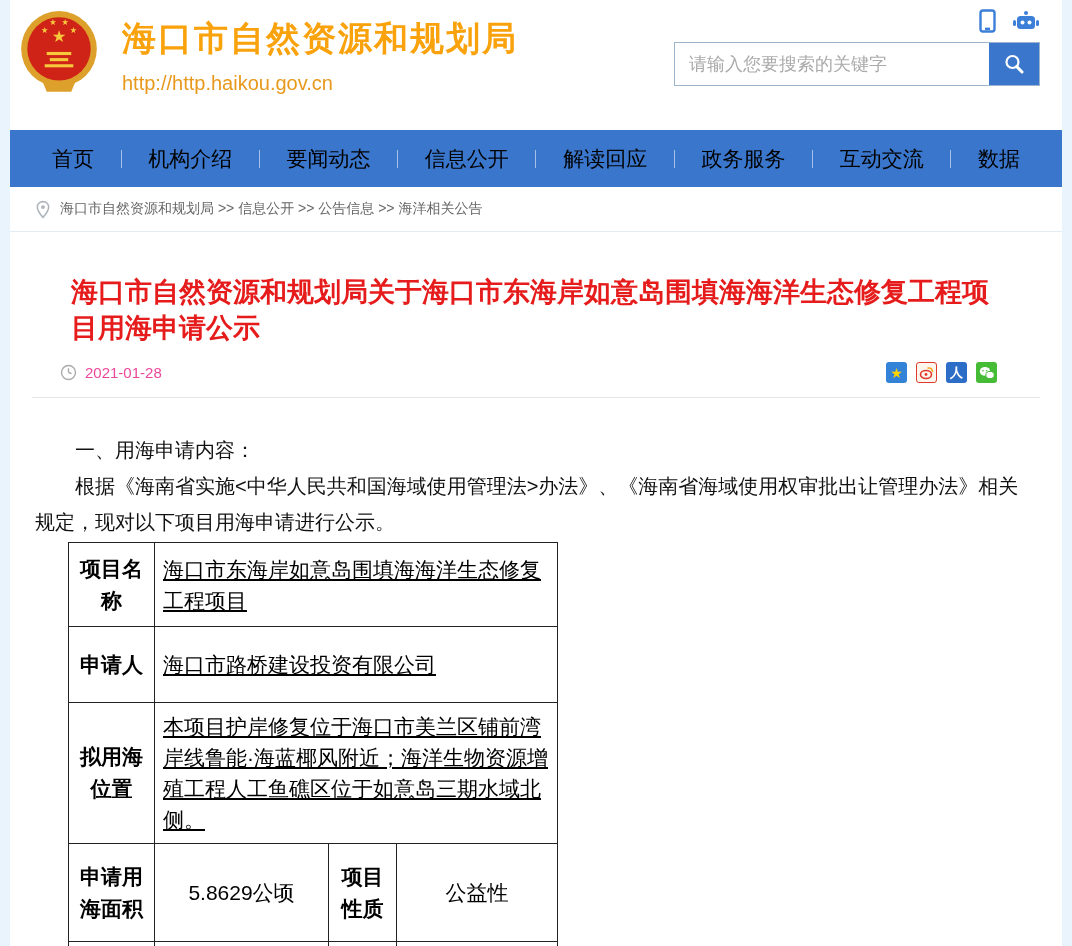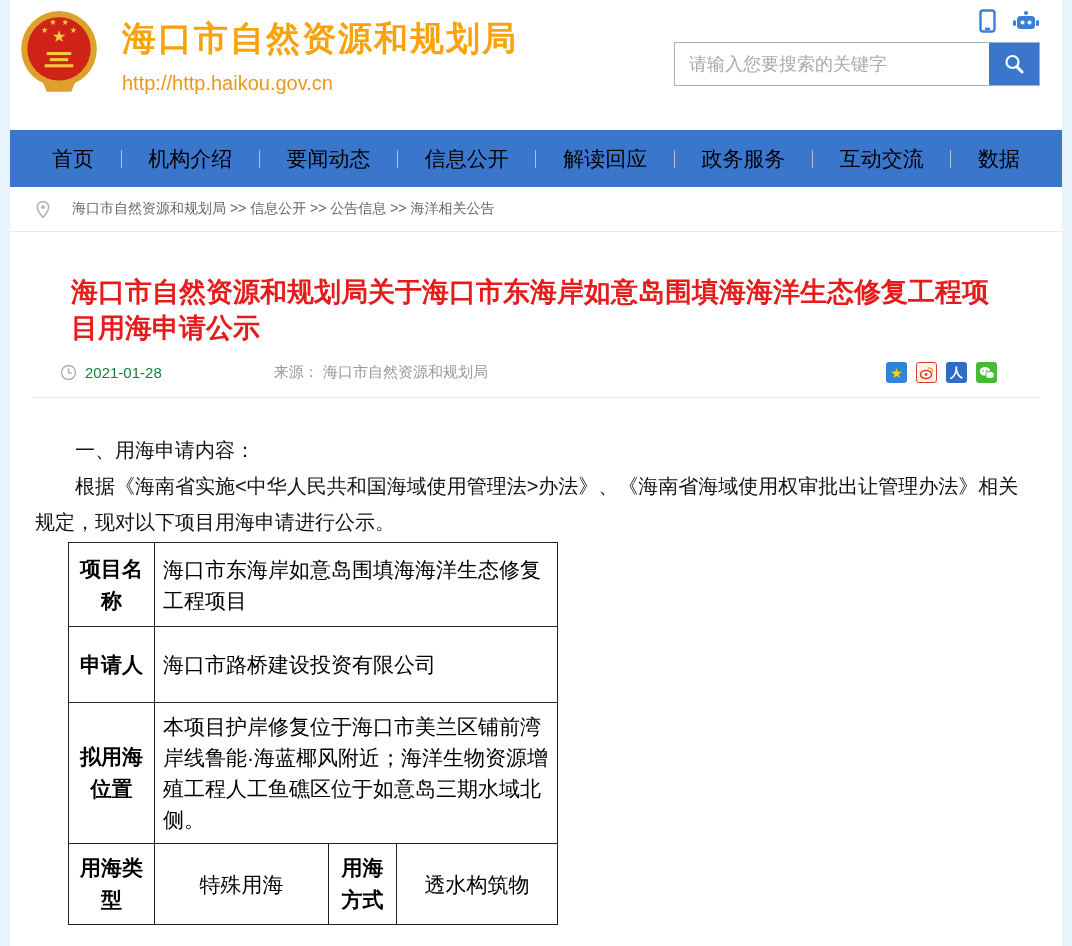--- a/index.html
+++ b/index.html
@@ -21,47 +21,47 @@
   .search-input::placeholder { color:#aaa; }
   .search-btn { width:50px; background:#3a77cc; border:none; cursor:pointer; display:flex; align-items:center; justify-content:center; }
 
   
   .nav { height:57px; background:#3a77cc; display:flex; align-items:center; justify-content:space-between; padding:0 42px; }
   .nav-item { color:#000000; font-size:21px; cursor:pointer; white-space:nowrap; }
   .nav-sep { width:1px; height:18px; background:rgba(255,255,255,.55); }
 
   
   .breadcrumb { height:44px; display:flex; align-items:center; padding-left:26px; gap:10px; background:#fff; }
-  .breadcrumb-text { font-size:14px; color:#666; cursor:pointer;margin-left:12px; }
+  .breadcrumb-text { font-size:14px; color:#666; cursor:pointer; }
 
   
   .article { border-top:1px solid #e2ecf4; }
   .article-title { max-width:930px; margin:0 auto; padding-top:42px; font-size:27px; line-height:36px;
     font-weight:bold; color:#e61b1b; text-align:left; }
   .meta { display:flex; align-items:center; margin-top:16px; padding:0 65px 14px 50px; }
-  .meta-date { display:flex; align-items:center; gap:8px; color:#15803d; font-size:15px; }
+  .meta-date { display:flex; align-items:center; gap:8px; color:#ec4899; font-size:15px; }
   .meta-source { margin-left:112px; color:#999; font-size:15px; }
   .share { margin-left:auto; display:flex; gap:9px; }
   .share-ic { width:21px; height:21px; border-radius:3px; cursor:pointer; display:flex; align-items:center; justify-content:center; }
   .ic-qzone { background:#3282d8; color:#ffd200; font-size:14px; line-height:1; }
   .ic-weibo { background:#fdf6ec; border:1px solid #e03a2c; }
   .ic-renren { background:#2c6dc7; color:#fff; font-size:13px; font-weight:bold; }
   .ic-wechat { background:#46bb36; }
   .divider { border-bottom:1px solid #e6e6e6; margin:0 22px; }
 
   
   .content { padding:34px 25px 0 25px; font-size:20px; color:#111; }
   .content p { line-height:36px; text-indent:2em; }
 
   
   table.apply { border-collapse:collapse; margin:2px 0 0 33px; table-layout:fixed; }
   table.apply th, table.apply td { border:1px solid #222; font-size:21px; color:#000; padding:8px 8px; vertical-align:middle; }
   table.apply th { font-weight:bold; text-align:center; line-height:32px; }
   table.apply td { line-height:31px; }
-  td.v-left { text-align:left; padding-left:12px; }
+  td.v-left { text-align:left; padding-left:12px;text-decoration:underline; }
   td.v-center { text-align:center; }
   .r1 { height:84px; } .r2 { height:76px; } .r3 { height:124px; } .r4 { height:98px; } .r5 { height:70px; }
 </style>
 </head>
 <body>
 
 <div class="container">
 
   <div class="header">
     <svg class="emblem" viewBox="0 0 80 88">
@@ -139,24 +139,20 @@
 
     <div class="meta">
       <span class="meta-date">
         <svg width="17" height="17" viewBox="0 0 17 17">
           <circle cx="8.5" cy="8.5" r="7" fill="none" stroke="#aaa" stroke-width="1.4"></circle>
           <line x1="8.5" y1="8.5" x2="8.5" y2="4.3" stroke="#aaa" stroke-width="1.4"></line>
           <line x1="8.5" y1="8.5" x2="11.6" y2="9.6" stroke="#aaa" stroke-width="1.4"></line>
         </svg>
         <span>2021-01-28</span>
       </span>
-      <span class="meta-source">
-        <span>来源：</span>
-        <span>海口市自然资源和规划局</span>
-      </span>
       <span class="share">
         <span class="share-ic ic-qzone">★</span>
         <span class="share-ic ic-weibo">
           <svg width="15" height="15" viewBox="0 0 15 15">
             <ellipse cx="7" cy="9.5" rx="5.5" ry="4" fill="none" stroke="#e03a2c" stroke-width="1.6"></ellipse>
             <circle cx="7" cy="9.5" r="1.4" fill="#e03a2c"></circle>
             <path d="M9 3 Q13 2.5 13.5 6.5" fill="none" stroke="#f5a623" stroke-width="1.5" stroke-linecap="round"></path>
           </svg>
         </span>
         <span class="share-ic ic-renren">人</span>
@@ -189,20 +185,26 @@
           <td class="v-left" colspan="3">海口市东海岸如意岛围填海海洋生态修复工程项目</td>
         </tr>
         <tr class="r2">
           <th>申请人</th>
           <td class="v-left" colspan="3">海口市路桥建设投资有限公司</td>
         </tr>
         <tr class="r3">
           <th>拟用海位置</th>
           <td class="v-left" colspan="3">本项目护岸修复位于海口市美兰区铺前湾岸线鲁能·海蓝椰风附近；海洋生物资源增殖工程人工鱼礁区位于如意岛三期水域北侧。</td>
         </tr>
+        <tr class="r4">
+          <th>申请用海面积</th>
+          <td class="v-center">5.8629公顷</td>
+          <th>项目性质</th>
+          <td class="v-center">公益性</td>
+        </tr>
         <tr class="r5">
           <th>用海类型</th>
           <td class="v-center">特殊用海</td>
           <th>用海方式</th>
           <td class="v-center">透水构筑物</td>
         </tr>
       </tbody>
         </table>
     </div>
   </div>

